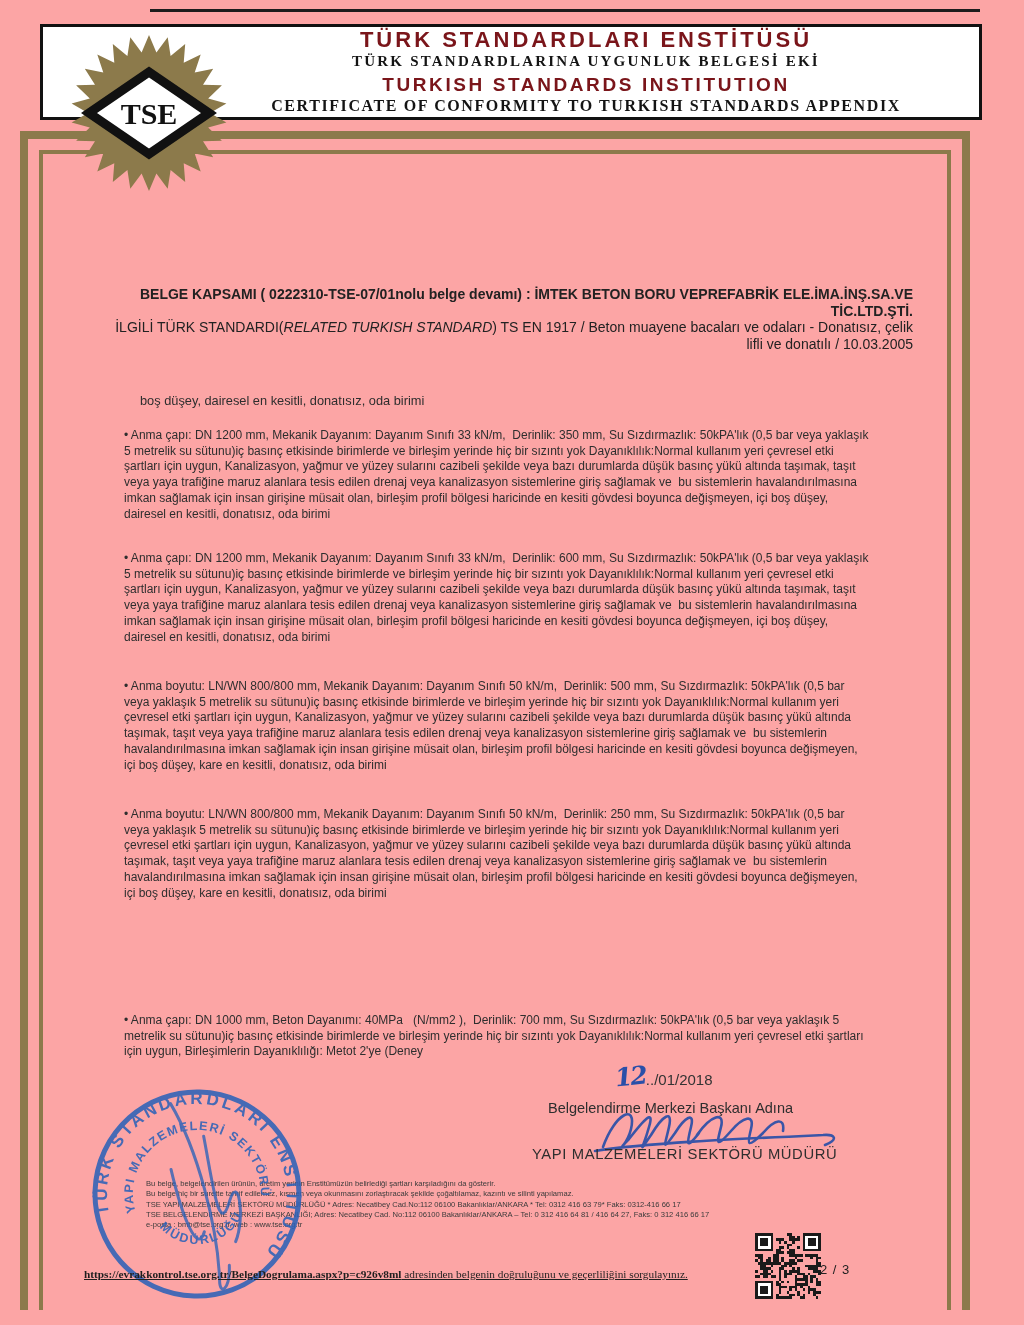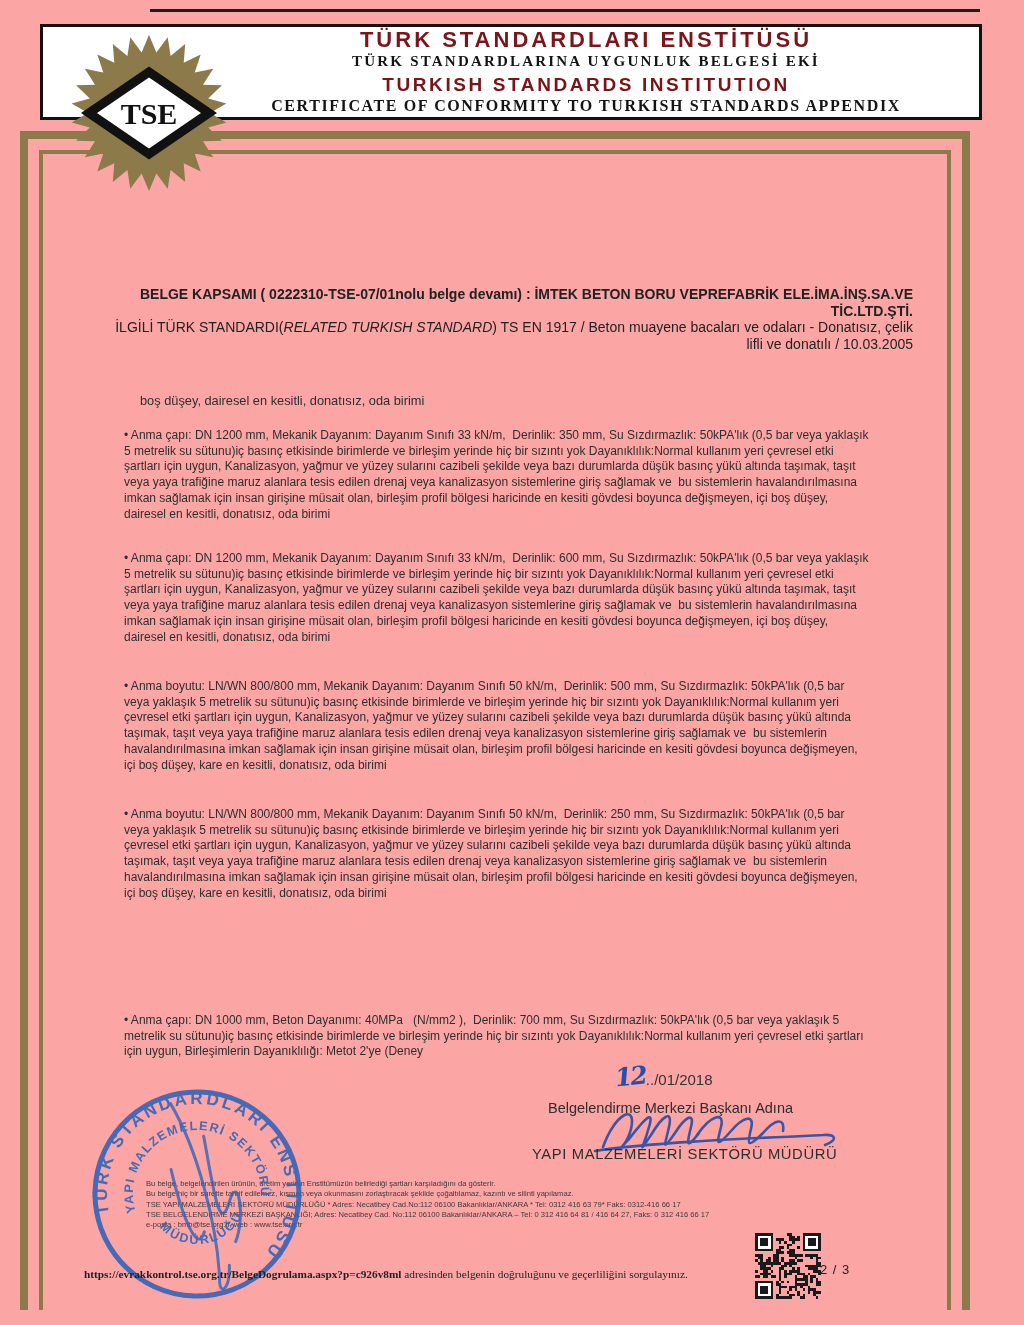--- a/index.html
+++ b/index.html
@@ -44,21 +44,21 @@
   .sig-svg{left:585px;top:1095px;width:270px;height:70px;}
 
   
   .fineprint{left:146px;top:1179px;width:736px;font-size:7.6px;line-height:10.3px;color:#3a3a3a;}
   .fineprint div{white-space:nowrap;overflow:hidden;}
 
   
   .stamp-svg{left:85px;top:1082px;width:225px;height:225px;opacity:.88;}
 
   
-  .verify{left:84px;top:1268px;width:660px;font-family:"Liberation Serif",serif;font-size:11.3px;color:#1f1f1f;}
+  .verify{left:84px;top:1268px;width:660px;font-family:"Liberation Serif",serif;font-size:11.3px;color:#1f1f1f;text-decoration:underline;}
   .verify .url{font-weight:bold;}
 
   
   .qr{left:755px;top:1233px;width:66px;height:66px;}
   .pageno{left:820px;top:1262px;font-size:13px;color:#222;letter-spacing:1px;}
 </style>
 </head>
 <body>
 
 <div id="page">

